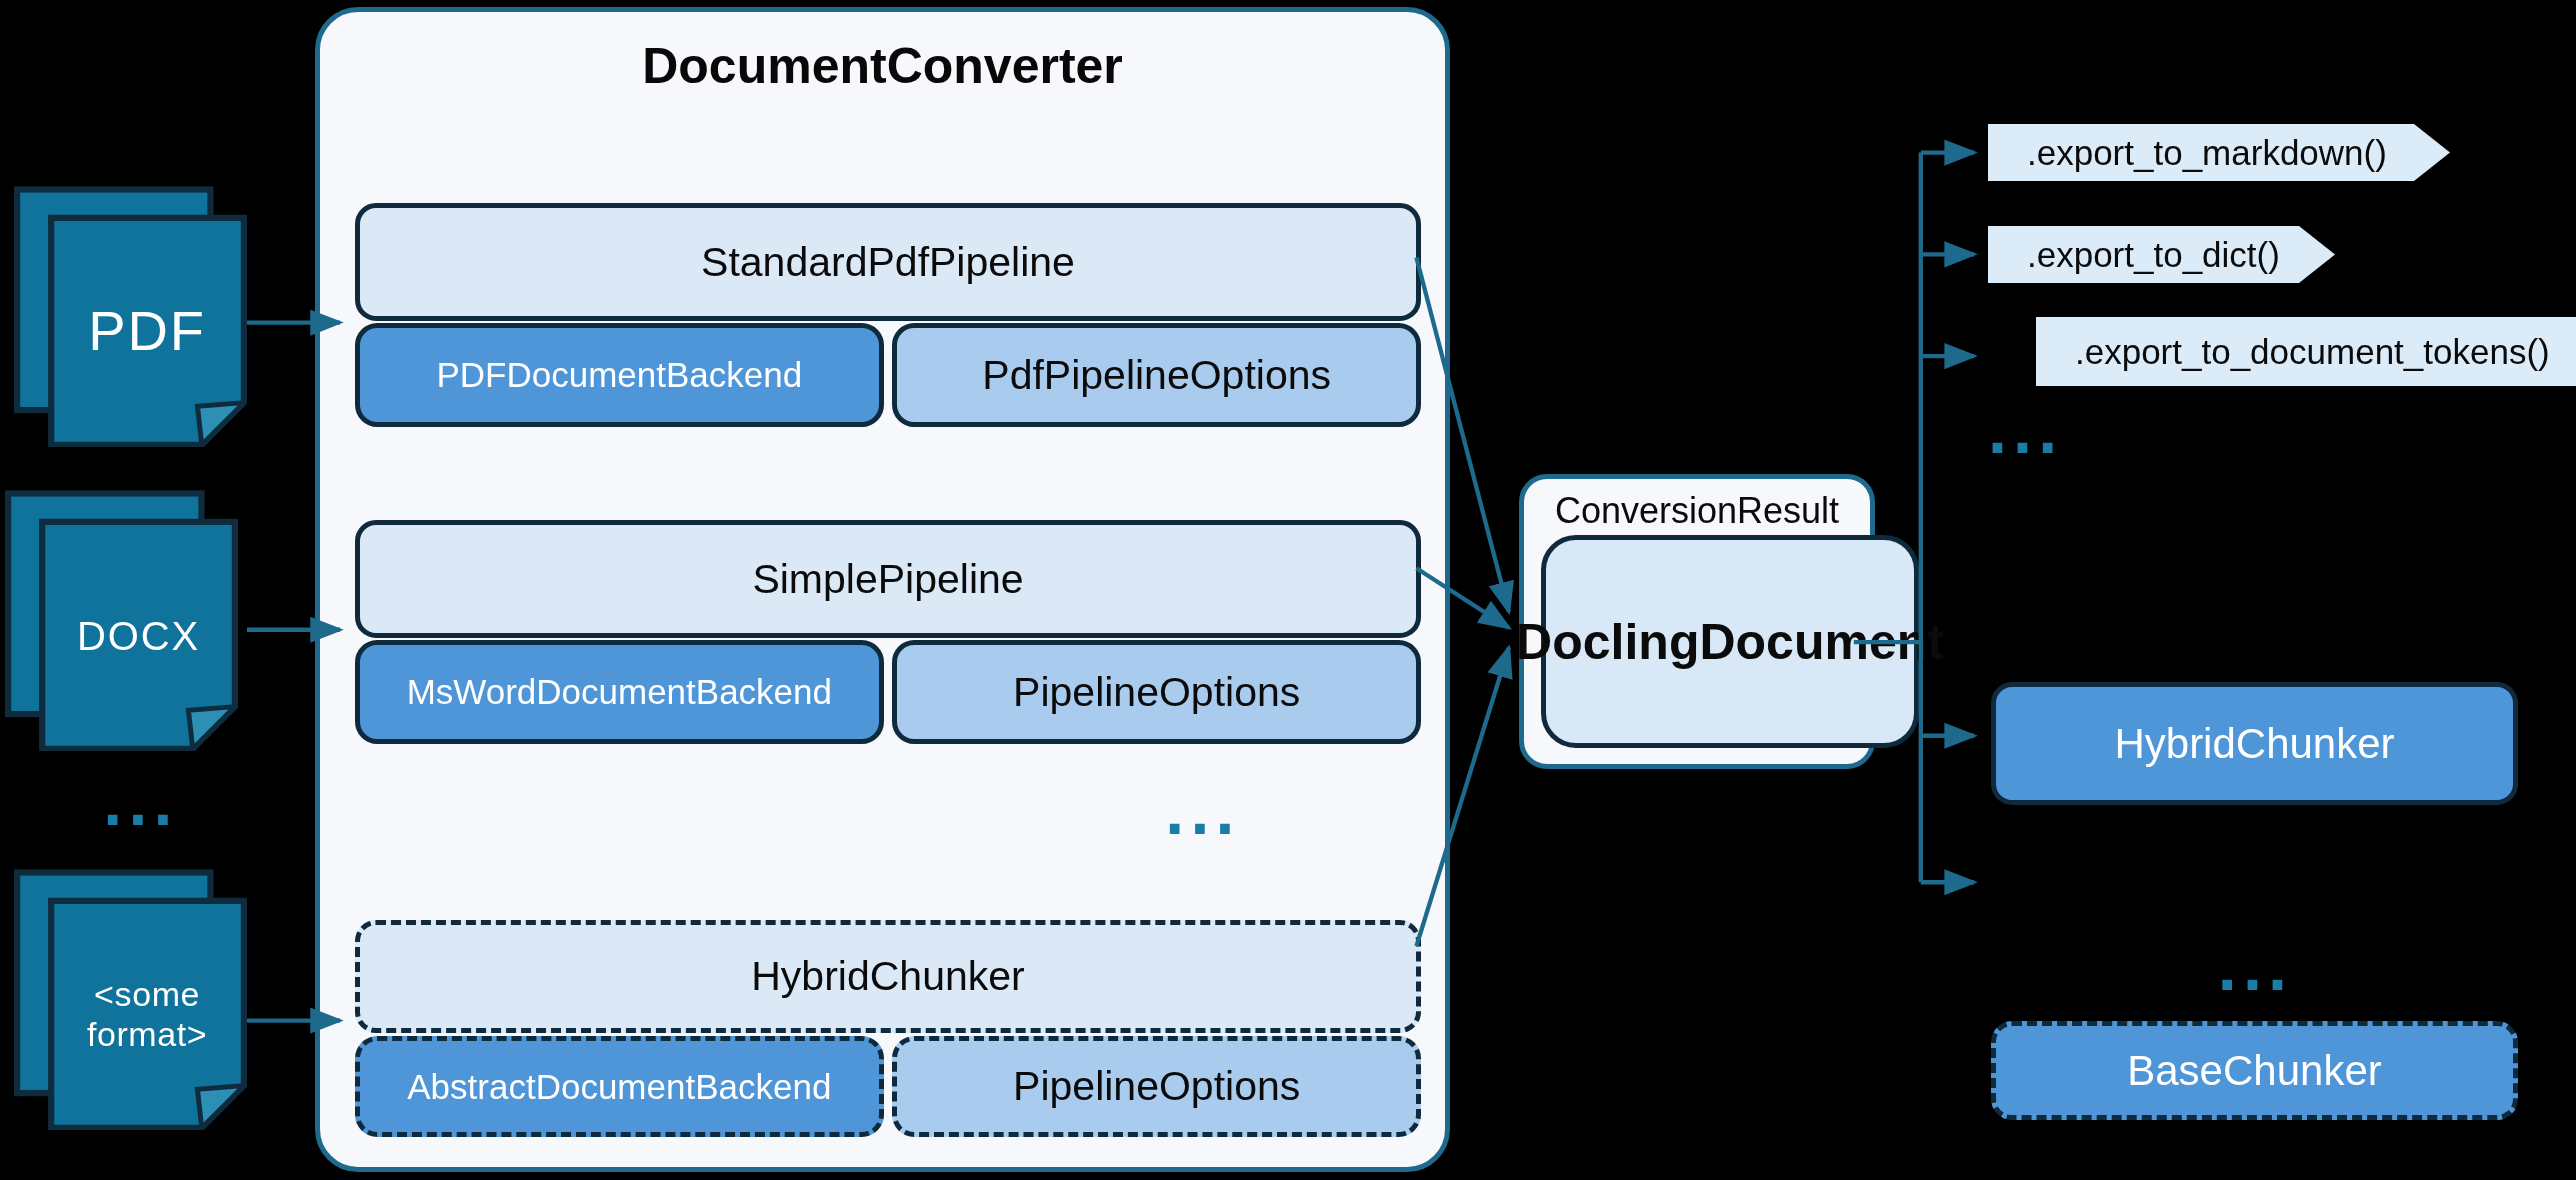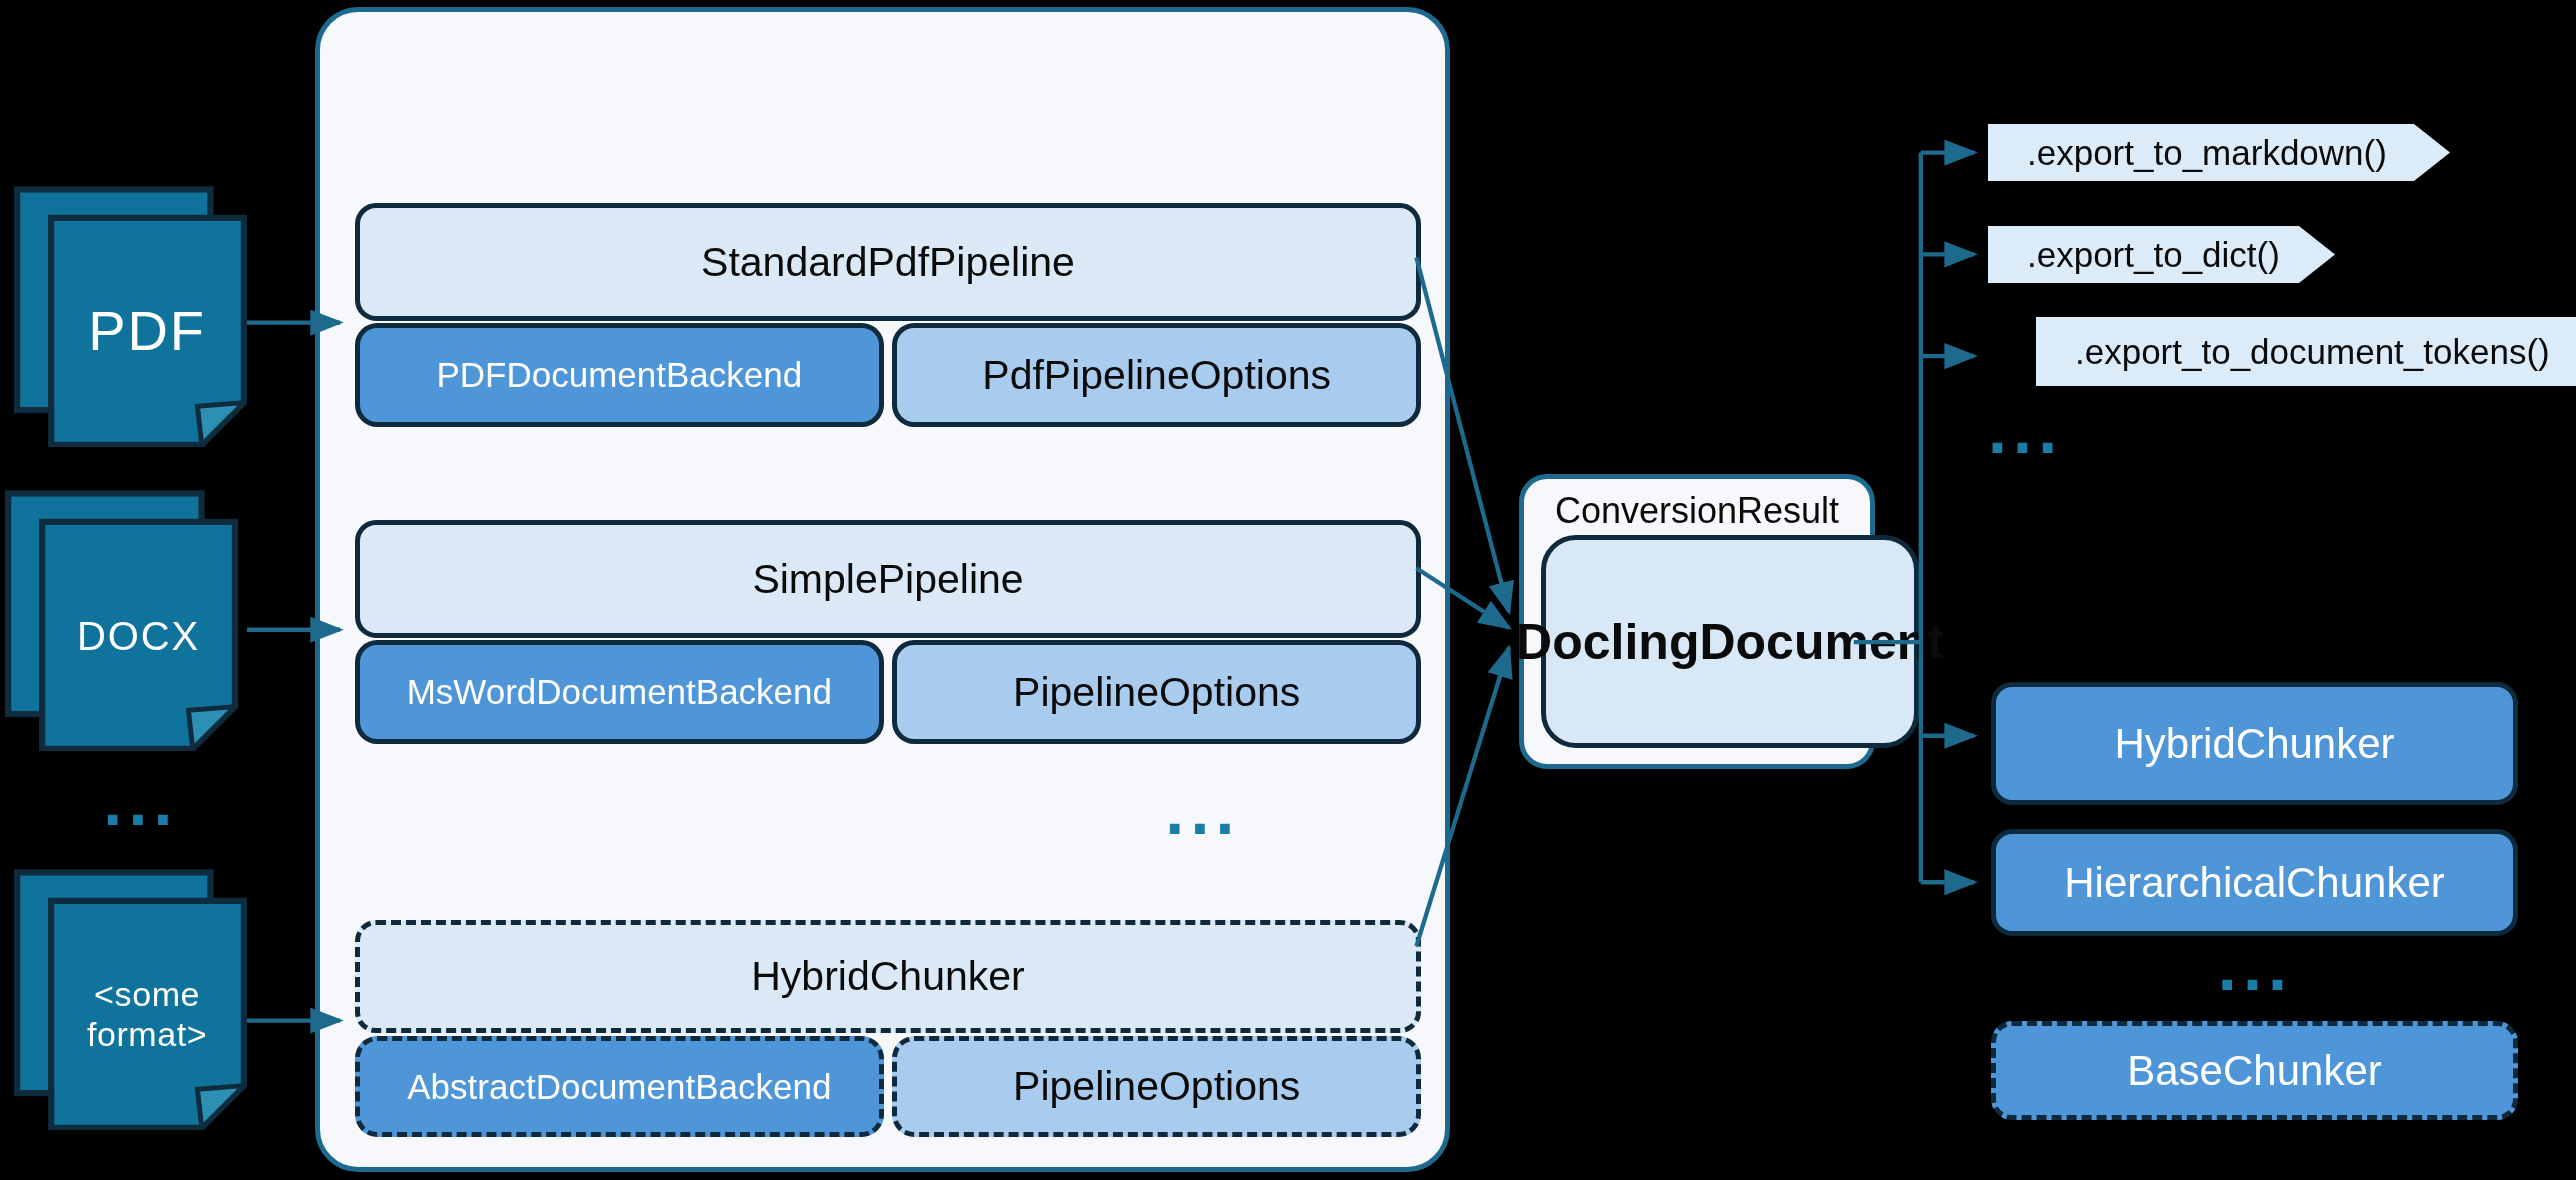--- a/index.html
+++ b/index.html
@@ -129,20 +129,21 @@
   <div class="doc-stack" id="doc-someformat">
     <svg width="233" height="261" viewBox="0 0 376 420">
       <rect x="5" y="5" width="312" height="356" fill="#0f739c" stroke="#0f2c3f" stroke-width="10"></rect>
       <path d="M60 51 H371 V349 L303 417 H60 Z" fill="#0f739c" stroke="#0f2c3f" stroke-width="10"></path>
       <path d="M371 349 L303 417 L296 355 Z" fill="#2e8fb4" stroke="#0f2c3f" stroke-width="8"></path>
     </svg>
     <div class="doc-label">&lt;some format&gt;</div>
   </div>
 
   <div class="converter">
+    <div class="converter-title">DocumentConverter</div>
 
     <div id="group-standard">
       <div class="pipe-top">StandardPdfPipeline</div>
       <div class="pipe-row">
         <div class="pipe-backend">PDFDocumentBackend</div>
         <div class="pipe-options">PdfPipelineOptions</div>
       </div>
     </div>
 
     <div id="group-simple">
@@ -171,18 +172,17 @@
       <span>Document</span>
     </div>
   </div>
 
   <div class="chevron" id="chevron-markdown">.export_to_markdown()</div>
   <div class="chevron" id="chevron-dict">.export_to_dict()</div>
   <div class="chevron" id="chevron-tokens">.export_to_document_tokens()</div>
   <div class="ellipsis" id="ellipsis-exports">...</div>
 
   <div class="chunker" id="chunker-hybrid">HybridChunker</div>
-  <div class="chunker" id="chunker-hierarchical">HierarchicalChunker</div>
   <div class="ellipsis" id="ellipsis-chunkers">...</div>
   <div class="chunker" id="chunker-base">BaseChunker</div>
 
 </div>
 
 
 </body></html>

